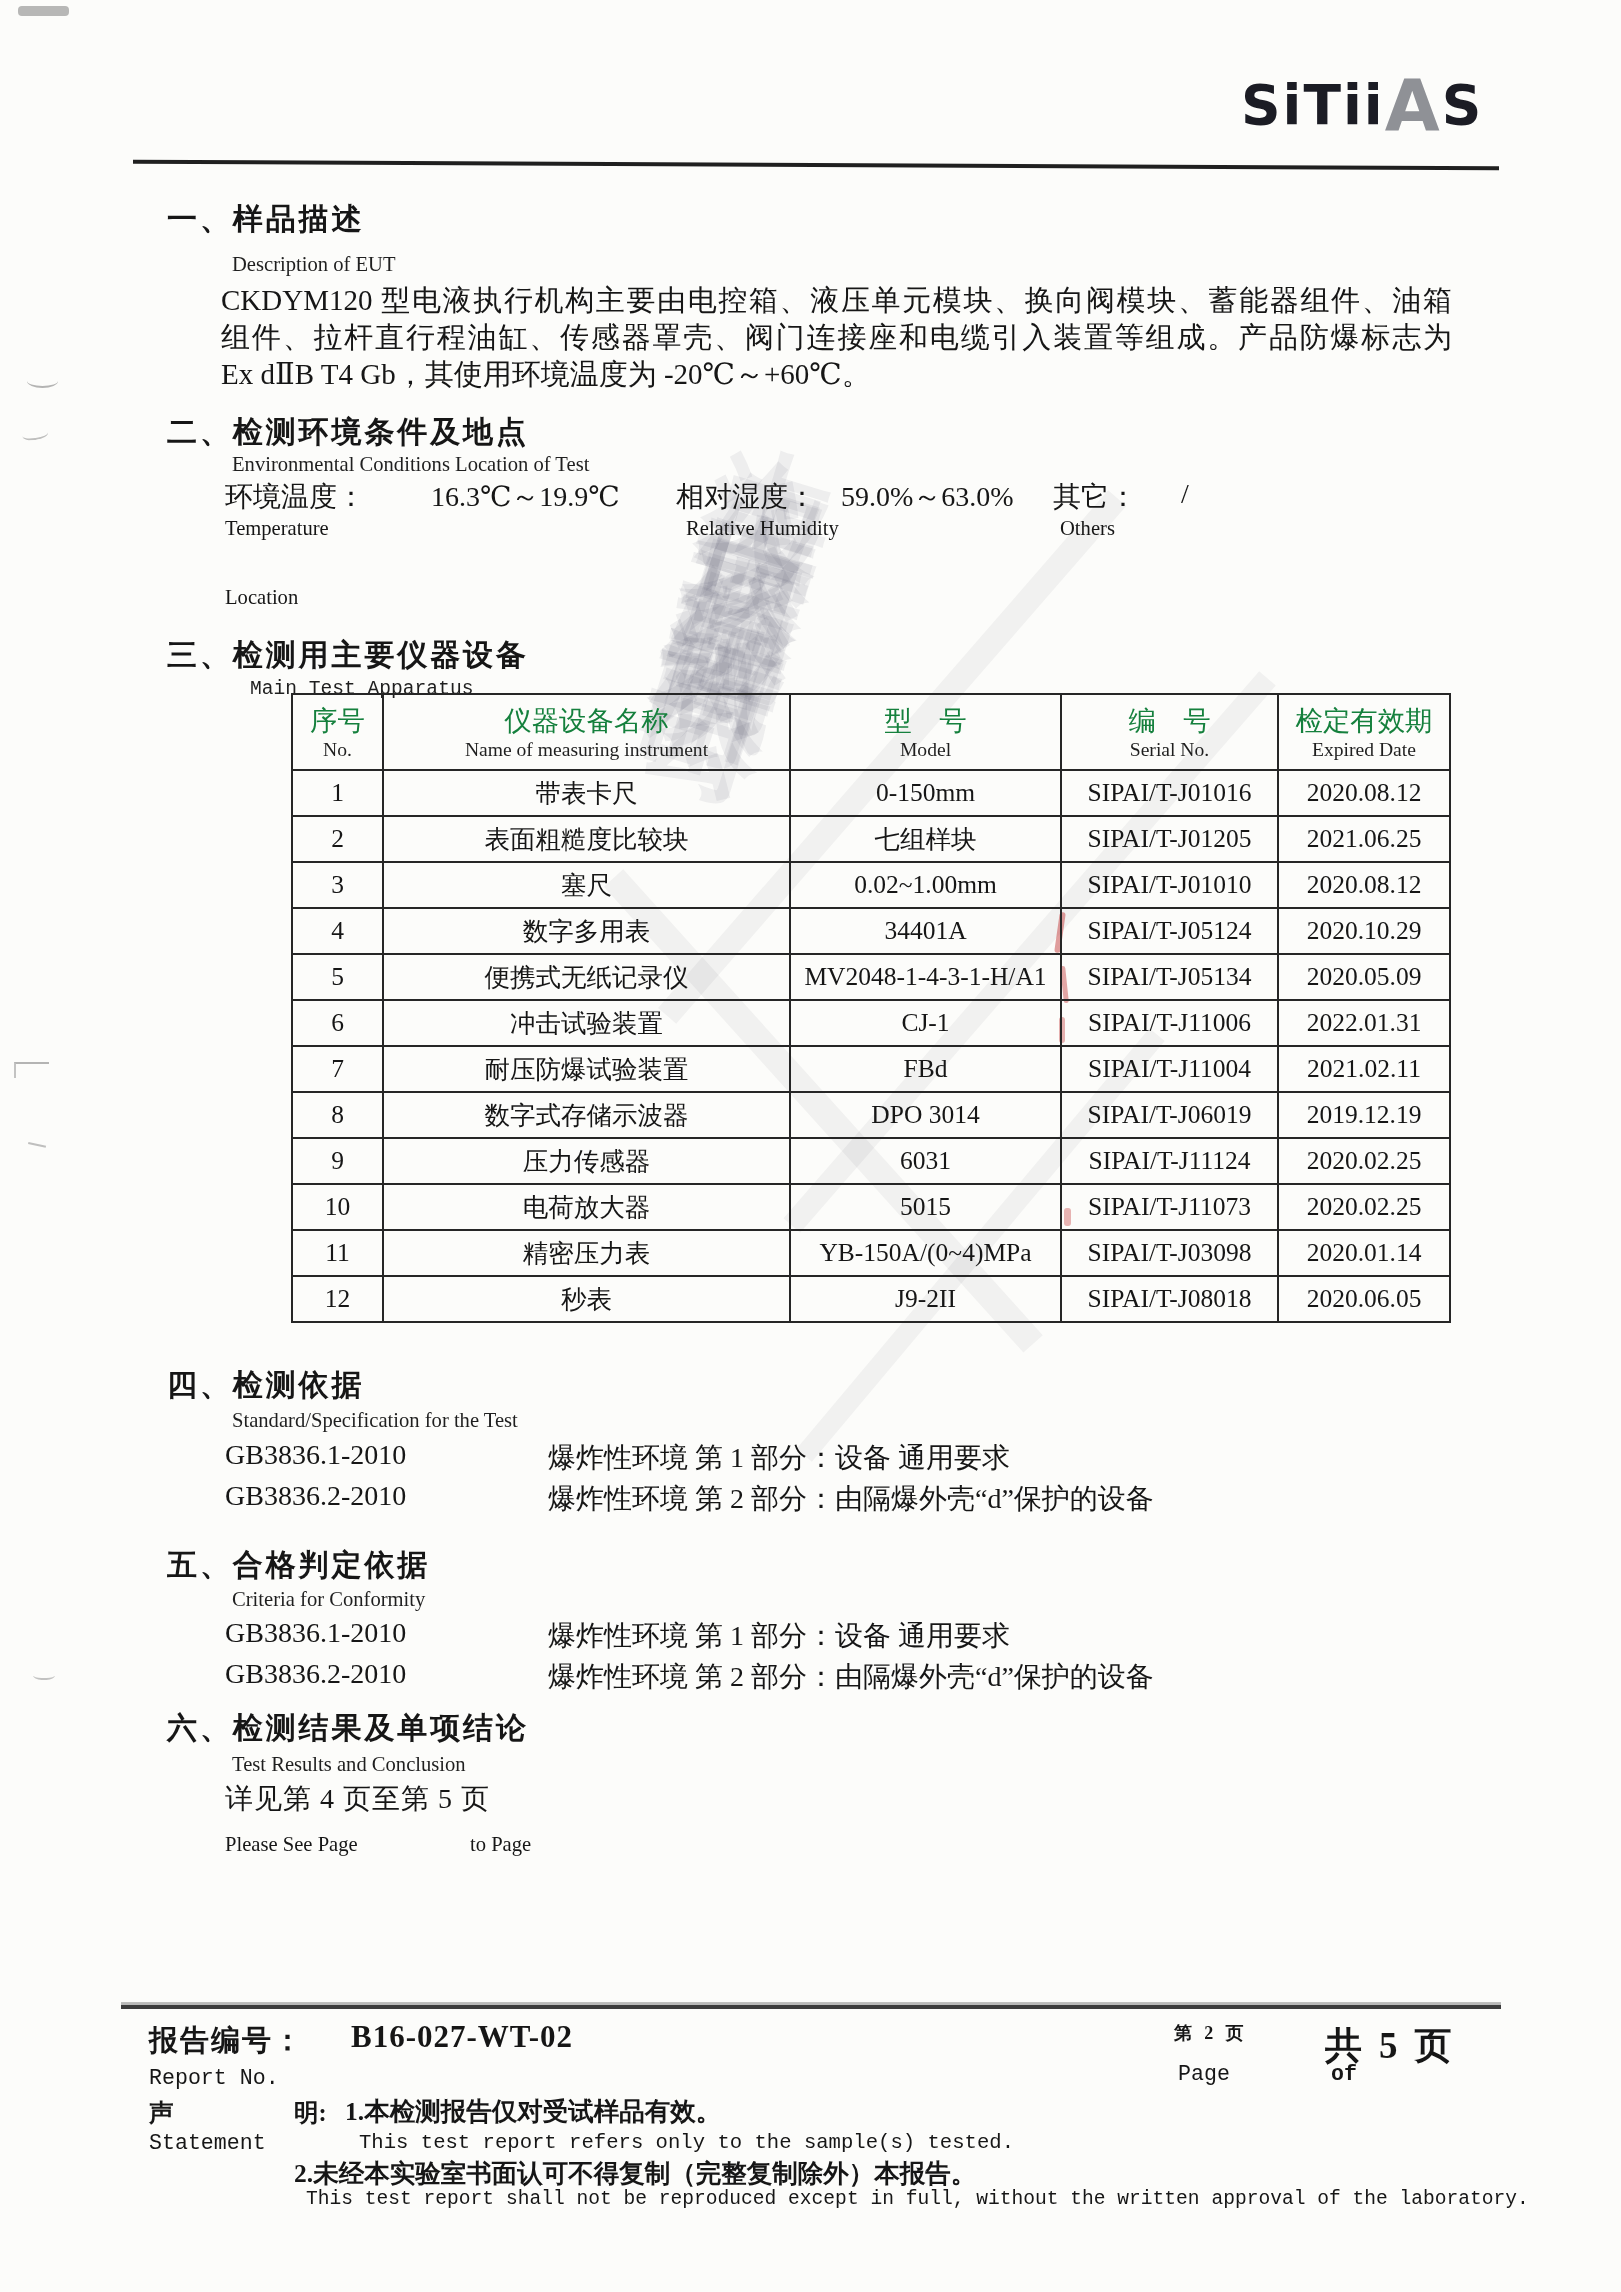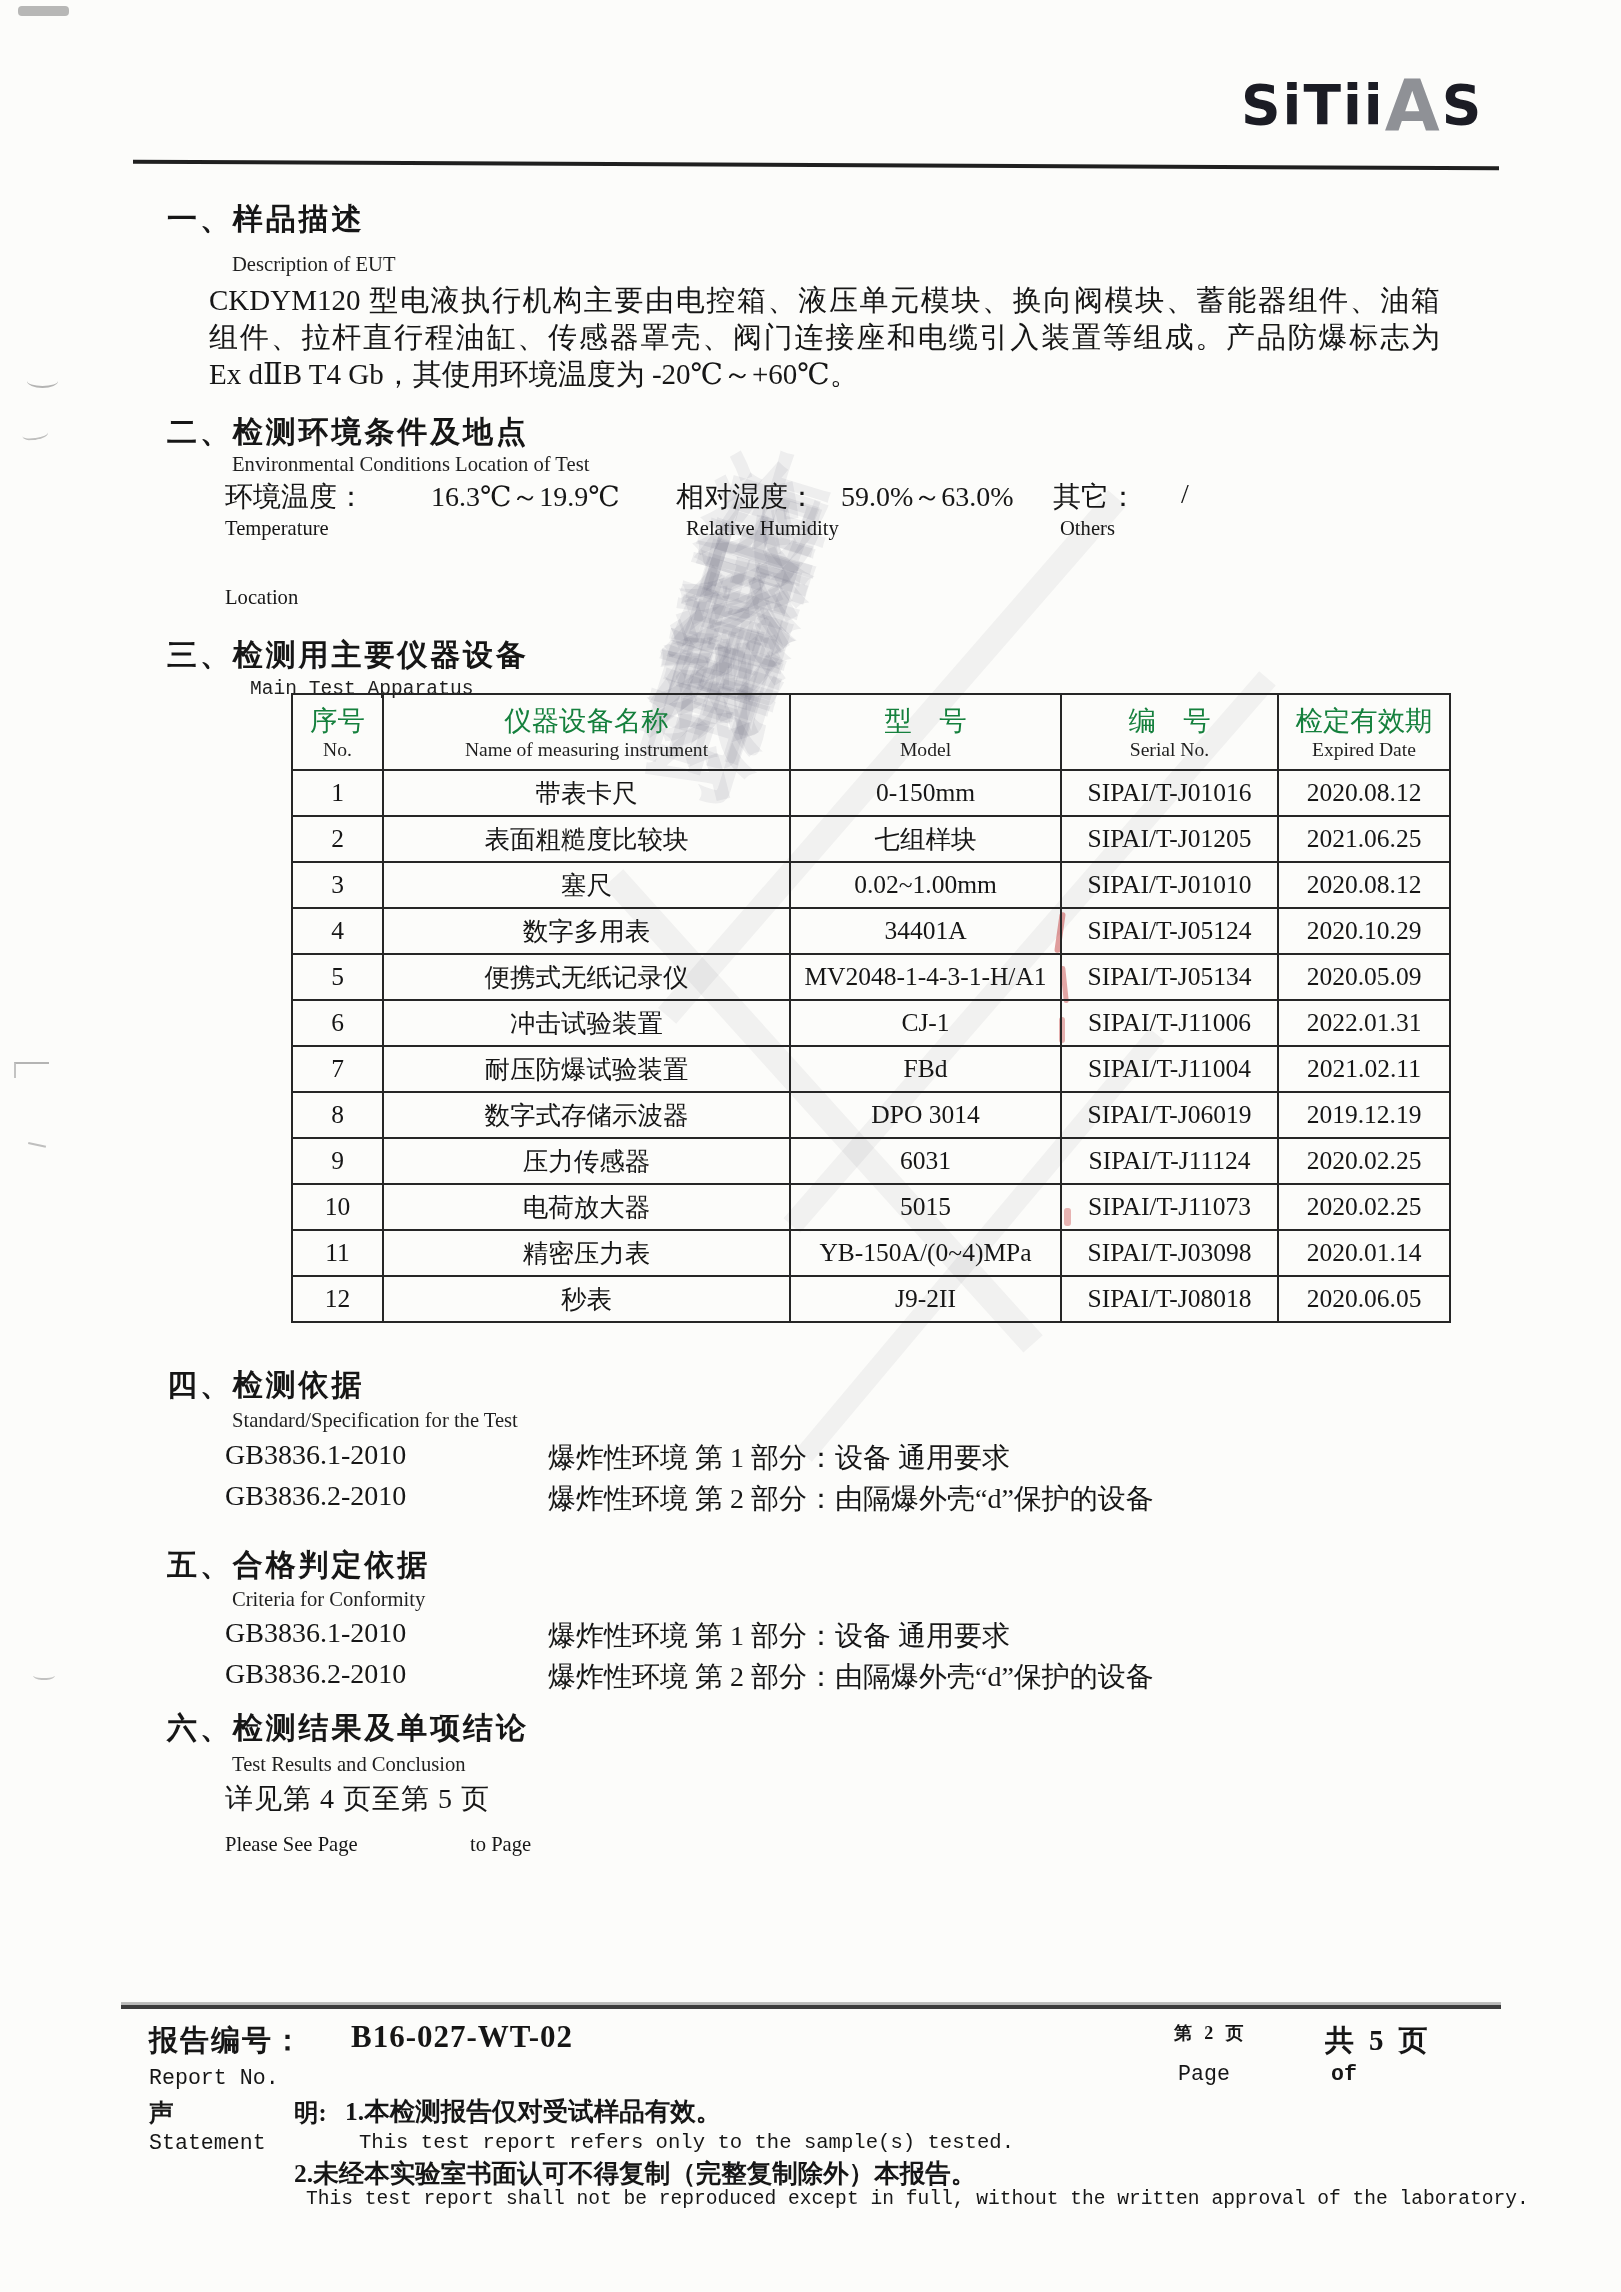--- a/index.html
+++ b/index.html
@@ -14,21 +14,21 @@
   .top-rule{position:absolute;left:133px;top:163px;width:1366px;height:3.9px;background:#202020;transform:rotate(0.28deg);}
 
   
   .sec{position:absolute;left:167px;font-size:30px;font-weight:bold;letter-spacing:2.9px;white-space:nowrap;}
   #sec1{top:199px;} #sec2{top:412px;} #sec3{top:635px;} #sec4{top:1365px;} #sec5{top:1545px;} #sec6{top:1708px;}
   .sub-en{position:absolute;left:232px;font-size:20.6px;color:#1f1f1f;white-space:nowrap;}
   #sub1{top:253px;} #sub2{top:453px;} #sub3{top:678px;left:250px;font-family:"Liberation Mono","DejaVu Sans Mono",monospace;font-size:19.6px;}
   #sub4{top:1409px;} #sub5{top:1588px;} #sub6{top:1753px;}
 
   
-  .para{position:absolute;left:209px;top:282px;width:1231px;font-size:29px;line-height:37px;white-space:nowrap;}
+  .para{position:absolute;left:221px;top:282px;width:1231px;font-size:29px;line-height:37px;white-space:nowrap;}
   .para .j{white-space:normal;text-align:justify;text-align-last:justify;}
 
   
   .env-row{position:absolute;left:225px;top:478px;width:1274px;height:37px;font-size:28px;}
   .env-en{position:absolute;left:225px;top:517px;width:1274px;height:25.5px;font-size:20.6px;}
   .loc-row{position:absolute;left:225px;top:545px;font-size:28px;white-space:nowrap;}
   .loc-en{position:absolute;left:225px;top:586px;font-size:20.6px;}
   .env-row span,.env-en span{position:absolute;white-space:nowrap;}
 
   
@@ -61,21 +61,21 @@
   .rep-en{position:absolute;left:149px;top:2066px;font-size:21.6px;font-family:"Liberation Mono","DejaVu Sans Mono",monospace;}
   .stm-zh1-label-a{position:absolute;left:149px;top:2096px;font-size:24.5px;font-weight:bold;}
   .stm-zh1-label-b{position:absolute;left:294px;top:2096px;font-size:24.5px;font-weight:bold;}
   .stm-zh1{position:absolute;left:345px;top:2094px;font-size:25.5px;font-weight:bold;}
   .stm-en-label{position:absolute;left:149px;top:2131px;font-size:21.6px;font-family:"Liberation Mono","DejaVu Sans Mono",monospace;}
   .stm-en1{position:absolute;left:359px;top:2131px;font-size:20.6px;font-family:"Liberation Mono","DejaVu Sans Mono",monospace;}
   .stm-zh2{position:absolute;left:294px;top:2156px;font-size:25.5px;font-weight:bold;}
   .stm-en2{position:absolute;left:306px;top:2188px;font-size:19.6px;font-family:"Liberation Mono","DejaVu Sans Mono",monospace;}
   .pg-zh{position:absolute;left:1174px;top:2021px;font-size:18px;font-weight:bold;letter-spacing:3.9px;}
   .pg-en{position:absolute;left:1178px;top:2062px;font-size:21.6px;font-weight:normal;font-family:"Liberation Mono","DejaVu Sans Mono",monospace;}
-  .tot-zh{position:absolute;left:1325px;top:2021px;font-size:29px;font-weight:bold;letter-spacing:3.9px;}
+  .tot-zh{position:absolute;left:1325px;top:2021px;font-size:37px;font-weight:bold;letter-spacing:3.9px;}
   .tot-en{position:absolute;left:1331px;top:2062px;font-size:21.6px;font-weight:bold;font-family:"Liberation Mono","DejaVu Sans Mono",monospace;}
 
   
   .watermark{position:absolute;left:529px;top:323px;height:1294px;width:186px;overflow:hidden;
              writing-mode:vertical-rl;transform:rotate(17deg);font-size:125px;letter-spacing:13.7px;
              color:rgba(45,50,70,0.065);font-weight:bold;pointer-events:none;}
   .diag{position:absolute;background:rgba(40,40,50,0.05);pointer-events:none;}
   .d1{left:549px;top:745px;width:686px;height:23.5px;transform:rotate(-49deg);}
   .d2{left:667px;top:941px;width:725px;height:21.6px;transform:rotate(-49deg);}
   .d3{left:510px;top:1098px;width:627px;height:25.5px;transform:rotate(48deg);}

